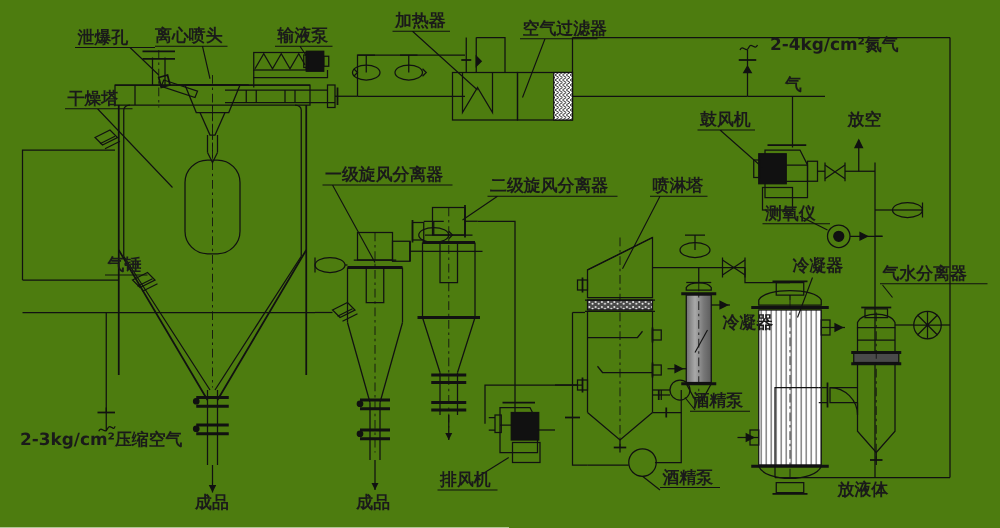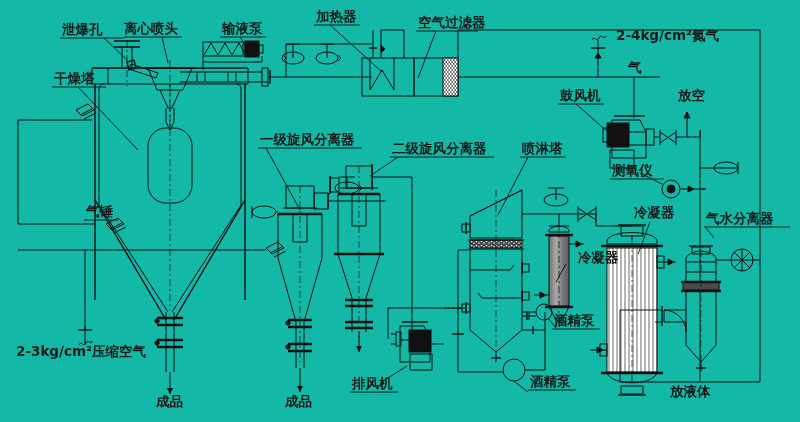--- a/index.html
+++ b/index.html
@@ -7,21 +7,21 @@
     padding: 0;
     background: #ffffff;
   }
   body {
     font-family: "DejaVu Sans", "Liberation Sans", sans-serif;
   }
   #canvas {
     position: relative;
     width: 800px;
     height: 422px;
-    background: #14b8a6;
+    background: #4d7c0f;
     overflow: hidden;
   }
   #flow-svg {
     position: absolute;
     left: 0;
     top: 0;
   }
   .lbl {
     font-size: 13.5px;
     fill: #1a1a1a;

